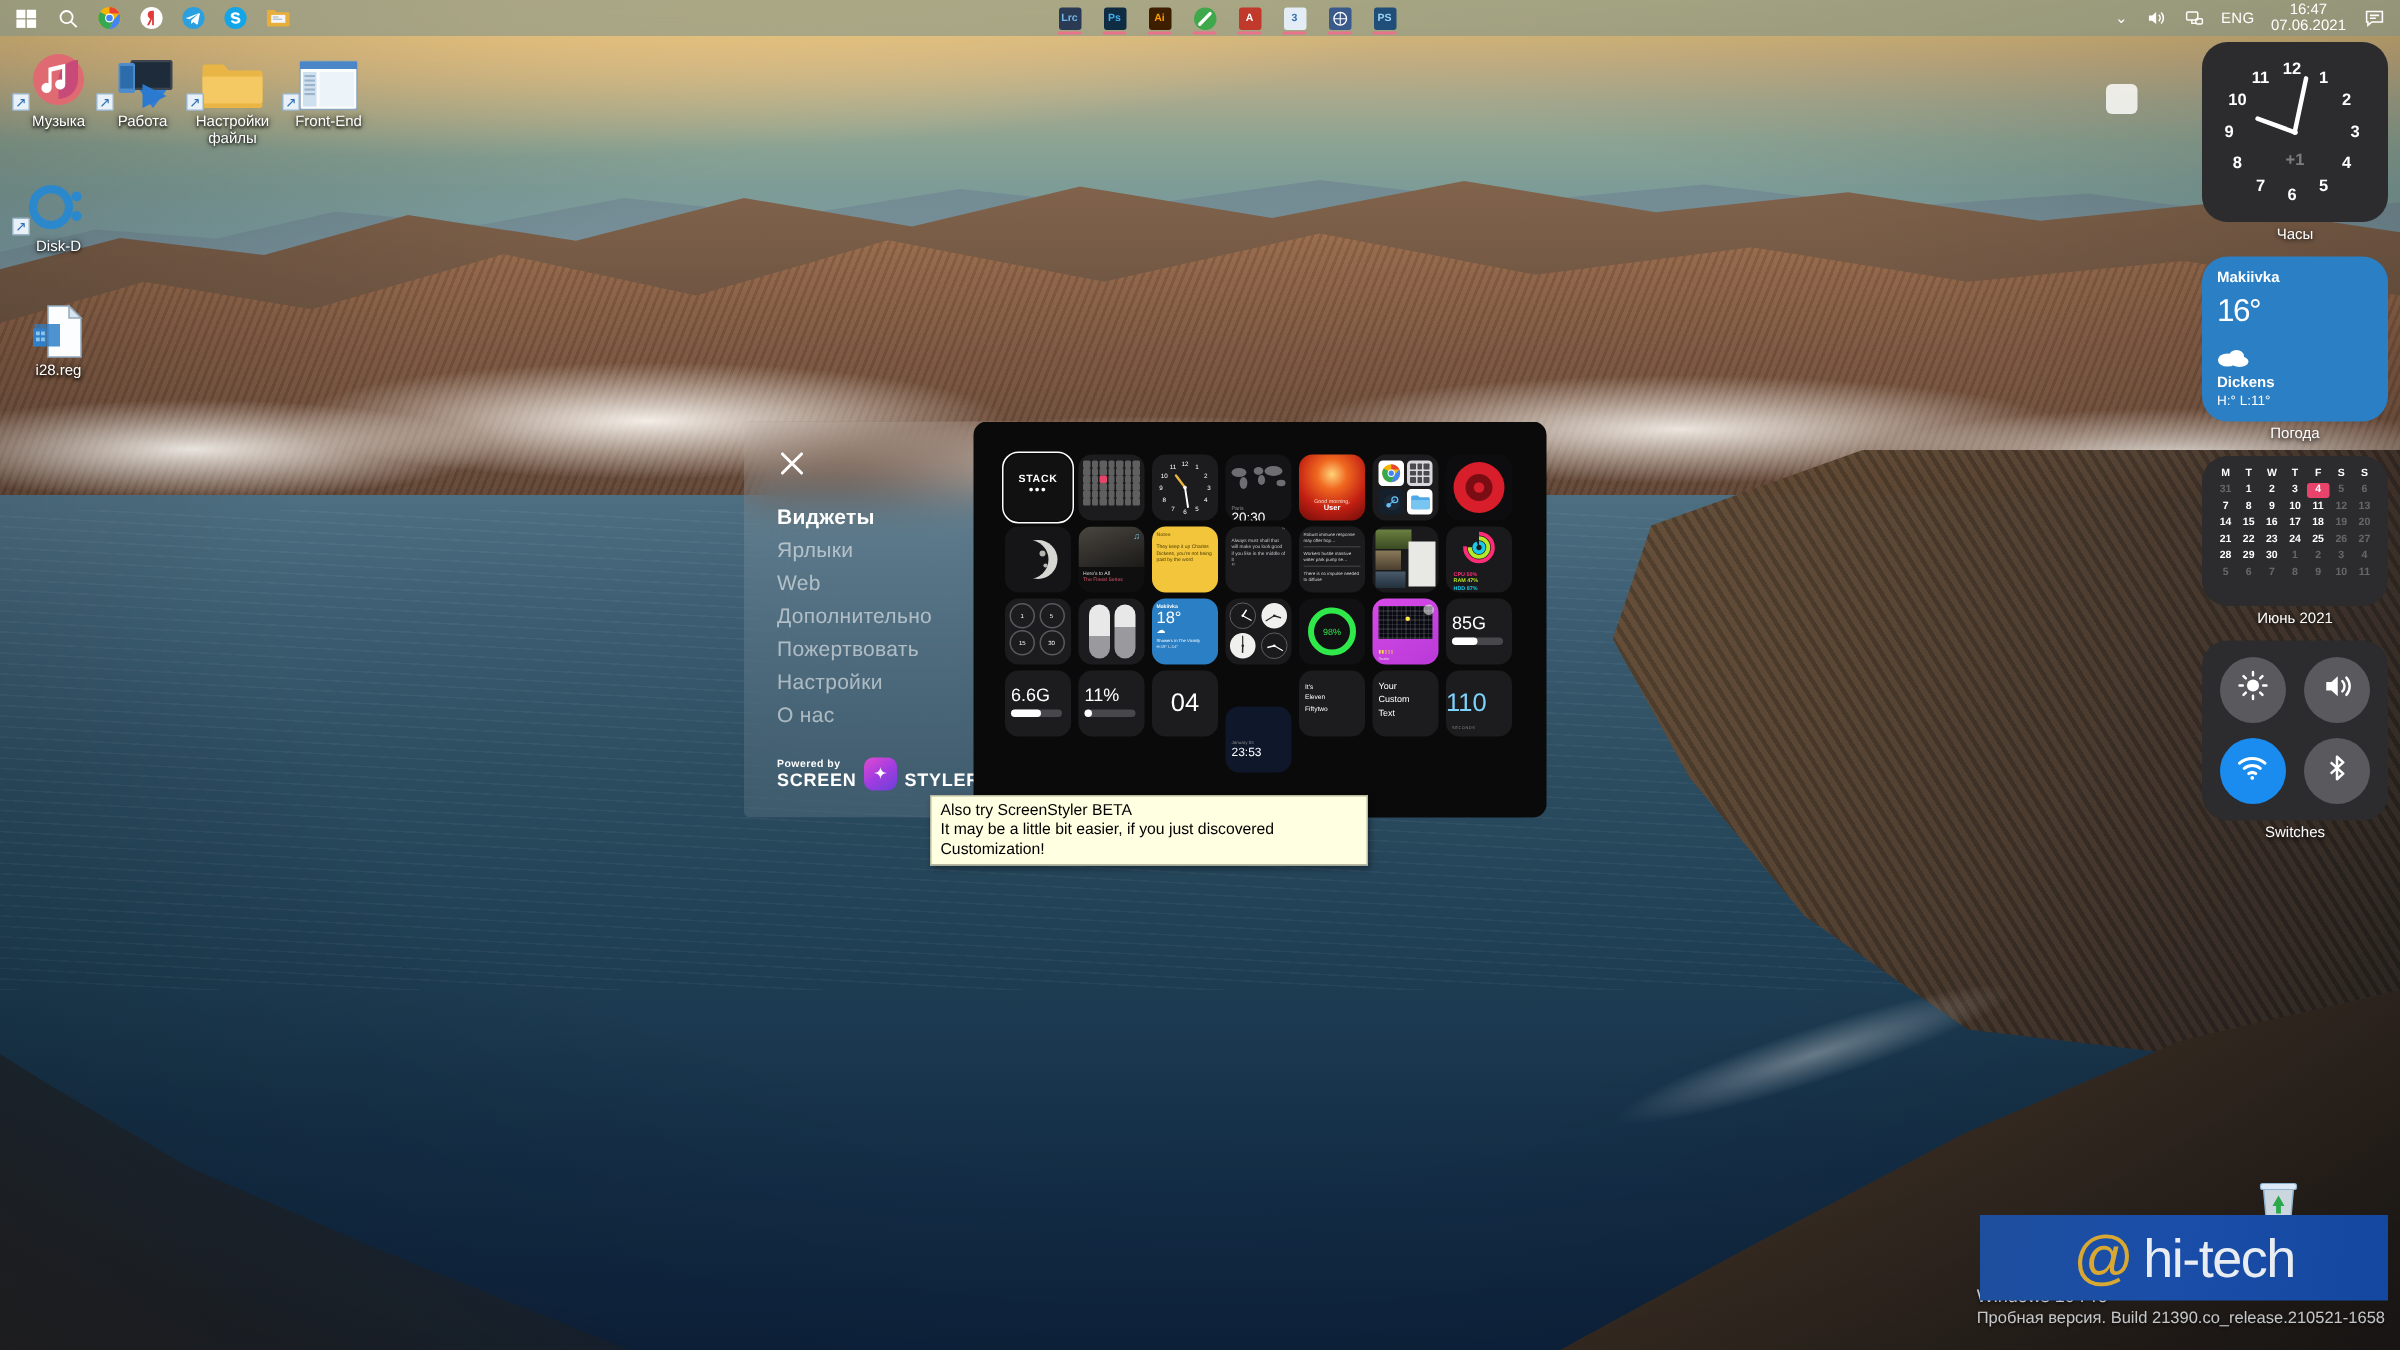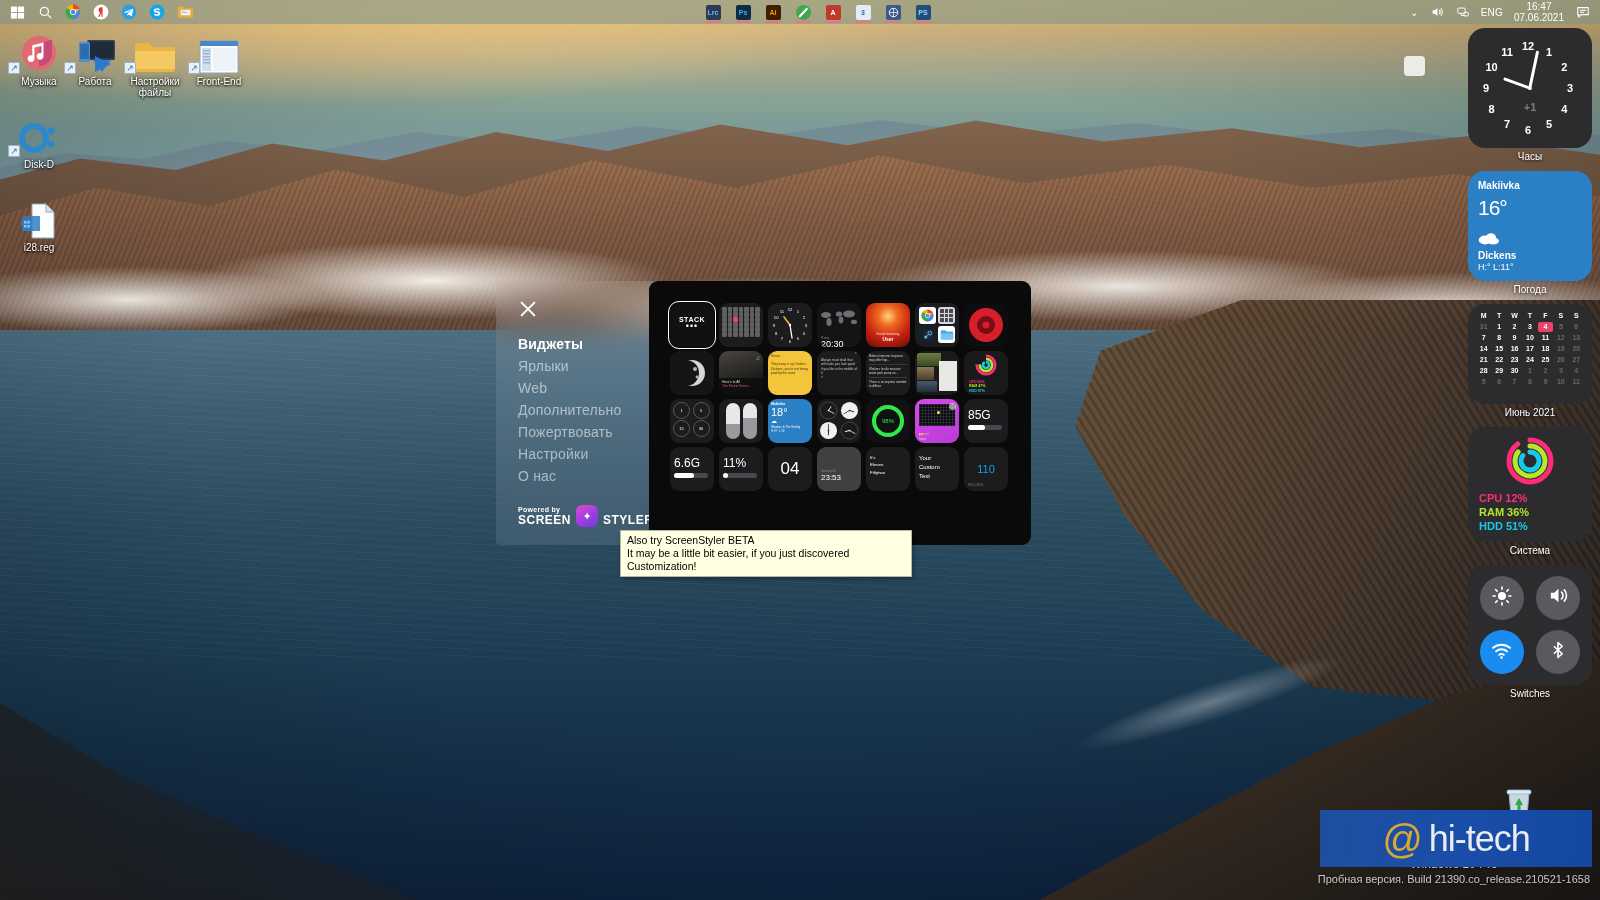--- a/index.html
+++ b/index.html
@@ -227,21 +227,21 @@
   
   #recyclebin { position:absolute; right:48px; bottom:62px; width:66px; text-align:center; z-index:12; }
   #hitech {
     position:absolute; right:8px; bottom:33px; width:272px; height:57px; z-index:20;
     background:linear-gradient(100deg,#1e4f9e 0%, #1a4ea8 45%, #1347a0 100%);
     display:flex; align-items:center; justify-content:center; gap:6px;
   }
   .ht-at { font-size:40px; color:#d8a832; line-height:40px; font-weight:300; }
   .ht-txt { font-size:36px; color:#e9edf2; font-weight:300; letter-spacing:-1px; }
   #win-wm {
-    position:absolute; right:10px; bottom:14px; text-align:center; z-index:14;
+    position:absolute; right:10px; bottom:14px; text-align:left; z-index:14;
     color:rgba(235,238,242,.82); text-shadow:0 1px 2px rgba(0,0,0,.6);
   }
   .wm1 { font-size:12px; line-height:15px; }
   .wm2 { font-size:11px; line-height:14px; }
   #whitesquare {
     position:absolute; left:1404px; top:56px; width:21px; height:20px; z-index:11;
     background:rgba(255,255,255,.82); border-radius:4px;
   }
 </style>
 </head>
@@ -630,34 +630,34 @@
         </div>
         <div class="w" style="background: rgb(28, 28, 30);">
           <div style="color:#fff;font-size:12px;font-weight:300;padding:9px 0 0 4px">11%</div>
       <div style="margin:3px 0 0 4px;width:34px;height:5px;border-radius:2.5px;background:#48484c">
         <div style="width:5px;height:5px;border-radius:2.5px;background:#fff"></div>
           </div>
         </div>
         <div class="w" style="background: rgb(28, 28, 30);">
           <div style="color:#fff;font-size:17px;font-weight:300;text-align:center;line-height:44px">04</div>
       </div>
-        <div class="w" style="background: #404040;">
+        <div class="w" style="background: #0f172a; margin-top: 24px;">
           <div style="color:#8a8a8e;font-size:3px;padding:22px 0 0 4px">January 04</div>
       <div style="color:#fff;font-size:8px;font-weight:300;padding-left:4px;line-height:9px">23:53</div>
         </div>
         <div class="w" style="background: rgb(28, 28, 30);">
           <div style="color:#fff;font-size:4.4px;padding:7px 0 0 4px;line-height:7.4px">
       It's<br>Eleven<br>Fiftytwo</div>
         </div>
         <div class="w" style="background: rgb(28, 28, 30);">
           <div style="color:#fff;font-size:6px;padding:7px 0 0 4px;line-height:9px">
       Your<br>Custom<br>Text</div>
         </div>
         <div class="w" style="background: rgb(28, 28, 30);">
-          <div style="color:#0ea5e9;font-size:11px;font-weight:300;text-align:center;line-height:44px">110</div>
+          <div style="color:#7dd3fc;font-size:17px;font-weight:300;line-height:44px">110</div>
       <div style="position:absolute;bottom:4px;left:4px;color:#8a8a8e;font-size:2.6px;letter-spacing:.4px">SECONDS</div>
         </div>
       </div>
   </div>
 </div>
 
 <div id="tooltip">
   <div>Also try ScreenStyler BETA</div>
   <div>It may be a little bit easier, if you just discovered Customization!</div>
 </div>
@@ -754,36 +754,20 @@
           <div class="cal-d dim">7</div>
           <div class="cal-d dim">8</div>
           <div class="cal-d dim">9</div>
           <div class="cal-d dim">10</div>
           <div class="cal-d dim">11</div>
         </div>
     </div>
     <div class="sw-caption">Июнь 2021</div>
   </div>
 
-  <div class="sw-wrap">
-    <div class="sw-card sys-card">
-      <div class="sys-ring">
-        <svg width="50" height="50" viewBox="0 0 50 50">
-          <circle cx="25" cy="25" r="21" fill="none" stroke="#ff2d78" stroke-width="5" stroke-dasharray="118 14" stroke-linecap="round" transform="rotate(-90 25 25)"></circle>
-          <circle cx="25" cy="25" r="15" fill="none" stroke="#b4e82a" stroke-width="5" stroke-dasharray="80 14" stroke-linecap="round" transform="rotate(-90 25 25)"></circle>
-          <circle cx="25" cy="25" r="9" fill="none" stroke="#18c8e8" stroke-width="5" stroke-dasharray="48 9" stroke-linecap="round" transform="rotate(-90 25 25)"></circle>
-          <circle cx="25" cy="25" r="3.5" fill="#2c2c2e"></circle>
-        </svg>
-      </div>
-      <div class="sys-lbl" style="color:#ff2d78">CPU 12%</div>
-      <div class="sys-lbl" style="color:#b4e82a">RAM 36%</div>
-      <div class="sys-lbl" style="color:#18c8e8">HDD 51%</div>
-    </div>
-    <div class="sw-caption">Система</div>
-  </div>
 
   <div class="sw-wrap">
     <div class="sw-card switches" id="switches-grid">
         <div class="sbtn">
           <span><svg width="22" height="22" viewBox="0 0 24 24" fill="none" stroke="#fff" stroke-width="1.8" stroke-linecap="round">
               <circle cx="12" cy="12" r="4.4" fill="#fff" stroke="none"></circle>
               <path d="M12 2.2v2.4M12 19.4v2.4M2.2 12h2.4M19.4 12h2.4M5.1 5.1l1.7 1.7M17.2 17.2l1.7 1.7M18.9 5.1l-1.7 1.7M6.8 17.2l-1.7 1.7"></path>
             </svg></span>
         </div>
         <div class="sbtn">

